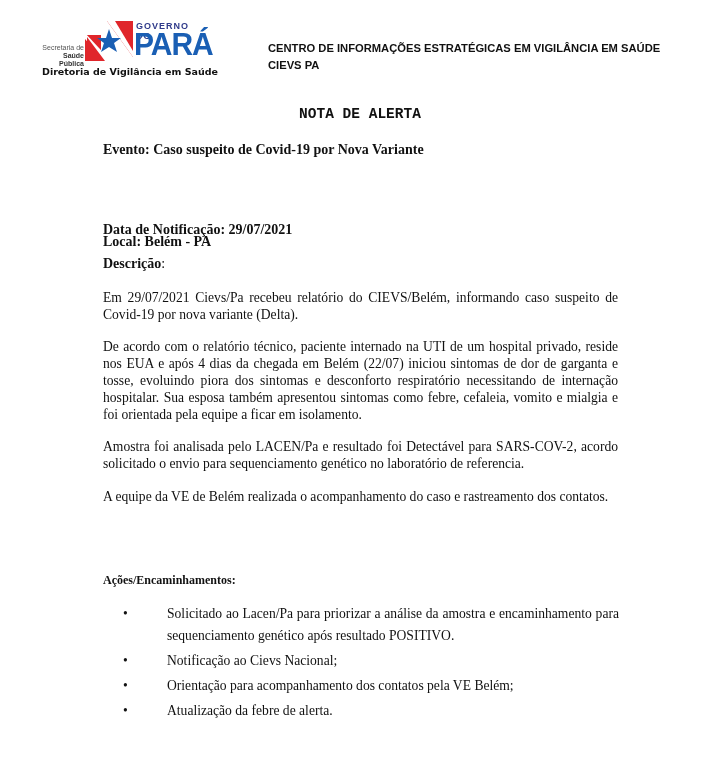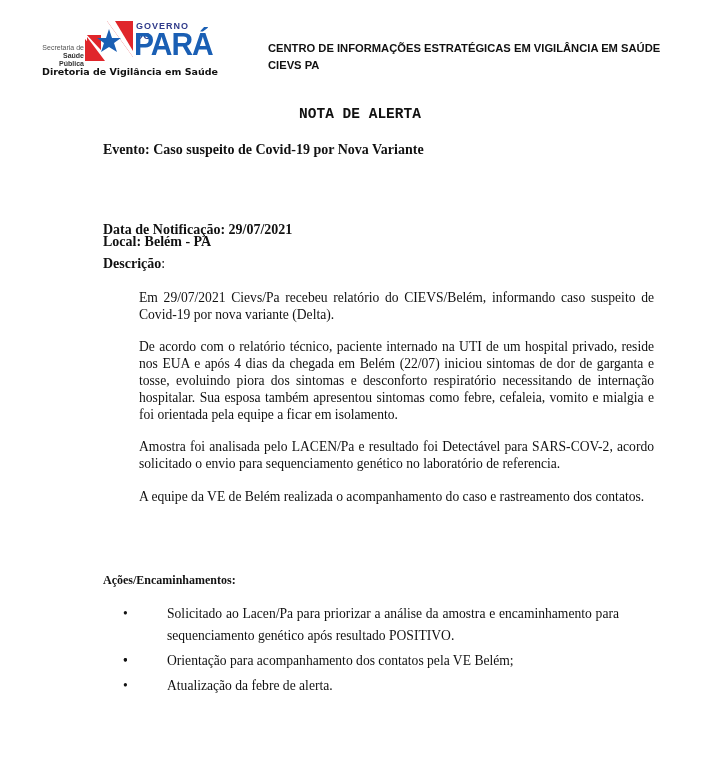--- a/index.html
+++ b/index.html
@@ -9,21 +9,21 @@
   .logo .sec b { color: #333; font-weight: bold; }
   .logo svg.flag { position: absolute; left: 49px; top: 3px; width: 48px; height: 42px; }
   .logo .gov { position: absolute; left: 100px; top: 3px; font-family: "Liberation Sans", sans-serif; font-size: 9px; letter-spacing: 1px; color: #2f3a8a; font-weight: bold; }
   .logo .para { position: absolute; left: 98px; top: 12px; font-family: "Liberation Sans", sans-serif; font-size: 30px; font-weight: bold; color: #1a5fb4; letter-spacing: -1px; line-height: 30px; transform: scaleY(1.05); }
   .logo .dir { position: absolute; left: 6px; top: 48px; font-family: "DejaVu Sans", sans-serif; font-size: 9.5px; font-weight: bold; color: #111; white-space: nowrap; }
   .header-center { position: absolute; left: 268px; top: 40px; width: 388px; text-align: left; font-family: "Liberation Sans", sans-serif; font-weight: bold; font-size: 11.2px; line-height: 17px; color: #111; white-space: nowrap; }
   .doc { font-family: "Liberation Serif", serif; font-size: 14px; color: #111; }
   .title { position: absolute; left: 0; right: 0; top: 105px; text-align: center; font-weight: bold; font-size: 14.5px; text-decoration: underline; padding-left: 0; }
   .title span { display: inline-block; margin-left: 0; font-family: Liberation Mono, monospace; }
   .field { position: absolute; left: 103px; font-weight: bold; font-size: 14px; }
-  .para-block { position: absolute; left: 103px; width: 515px; text-align: justify; line-height: 17px; font-size: 13.6px; margin-left: 36px; }
+  .para-block { position: absolute; left: 103px; width: 515px; text-align: justify; line-height: 17px; font-size: 13.6px; }
   .actions-head { position: absolute; left: 103px; top: 573px; font-weight: bold; font-size: 12px; }
   .actions { position: absolute; left: 103px; top: 603px; width: 516px; list-style: none; margin: 0; padding: 0; font-size: 13.6px; }
   .actions li { position: relative; padding-left: 64px; line-height: 22px; margin-bottom: 3px; text-align: justify; }
   .actions li .bullet { position: absolute; left: 20px; top: 0; }
 </style>
 </head>
 <body>
 
 <div class="logo">
   <div class="sec">
@@ -64,20 +64,21 @@
 
   <div class="actions-head">Ações/Encaminhamentos:</div>
 
   <ul class="actions">
     <li style="padding-right:0;">
       <span class="bullet">•</span>
       <span>Solicitado ao Lacen/Pa para priorizar a análise da amostra e encaminhamento para sequenciamento genético após resultado POSITIVO.</span>
     </li>
     <li>
       <span class="bullet">•</span>
+      <span>Notificação ao Cievs Nacional;</span>
     </li>
     <li>
       <span class="bullet">•</span>
       <span>Orientação para acompanhamento dos contatos pela VE Belém;</span>
     </li>
     <li>
       <span class="bullet">•</span>
       <span>Atualização da febre de alerta.</span>
     </li>
   </ul>

